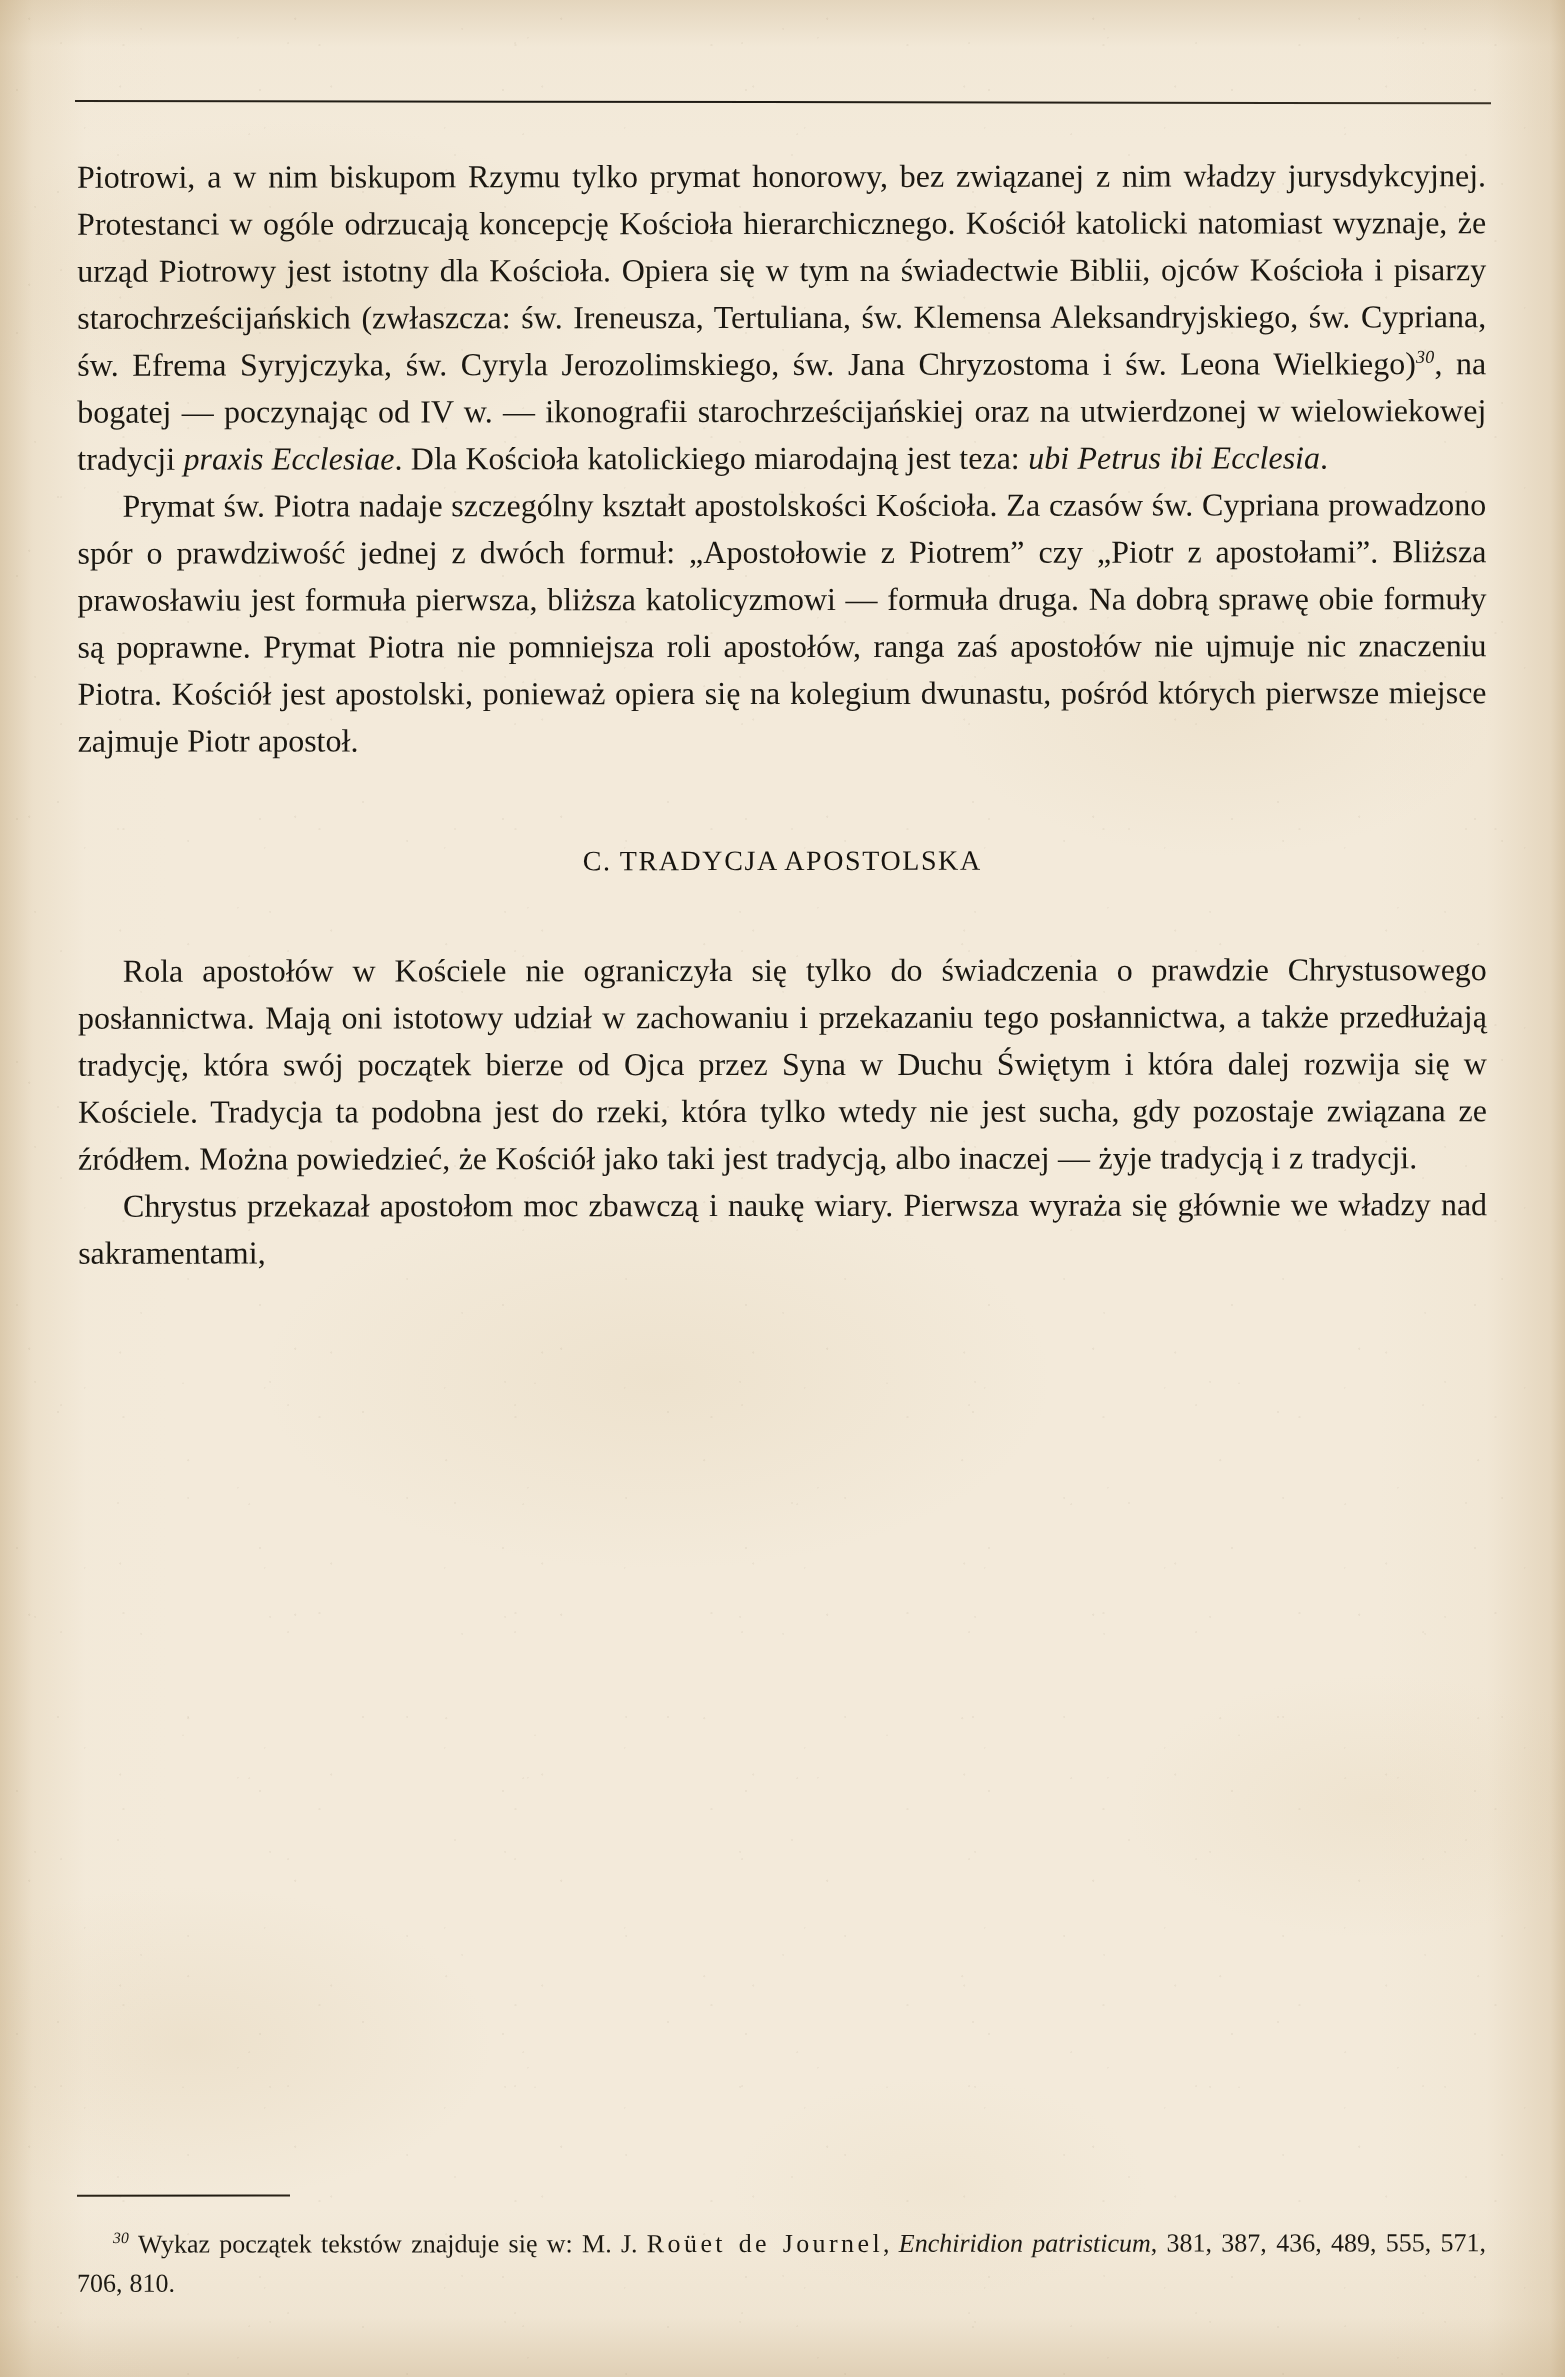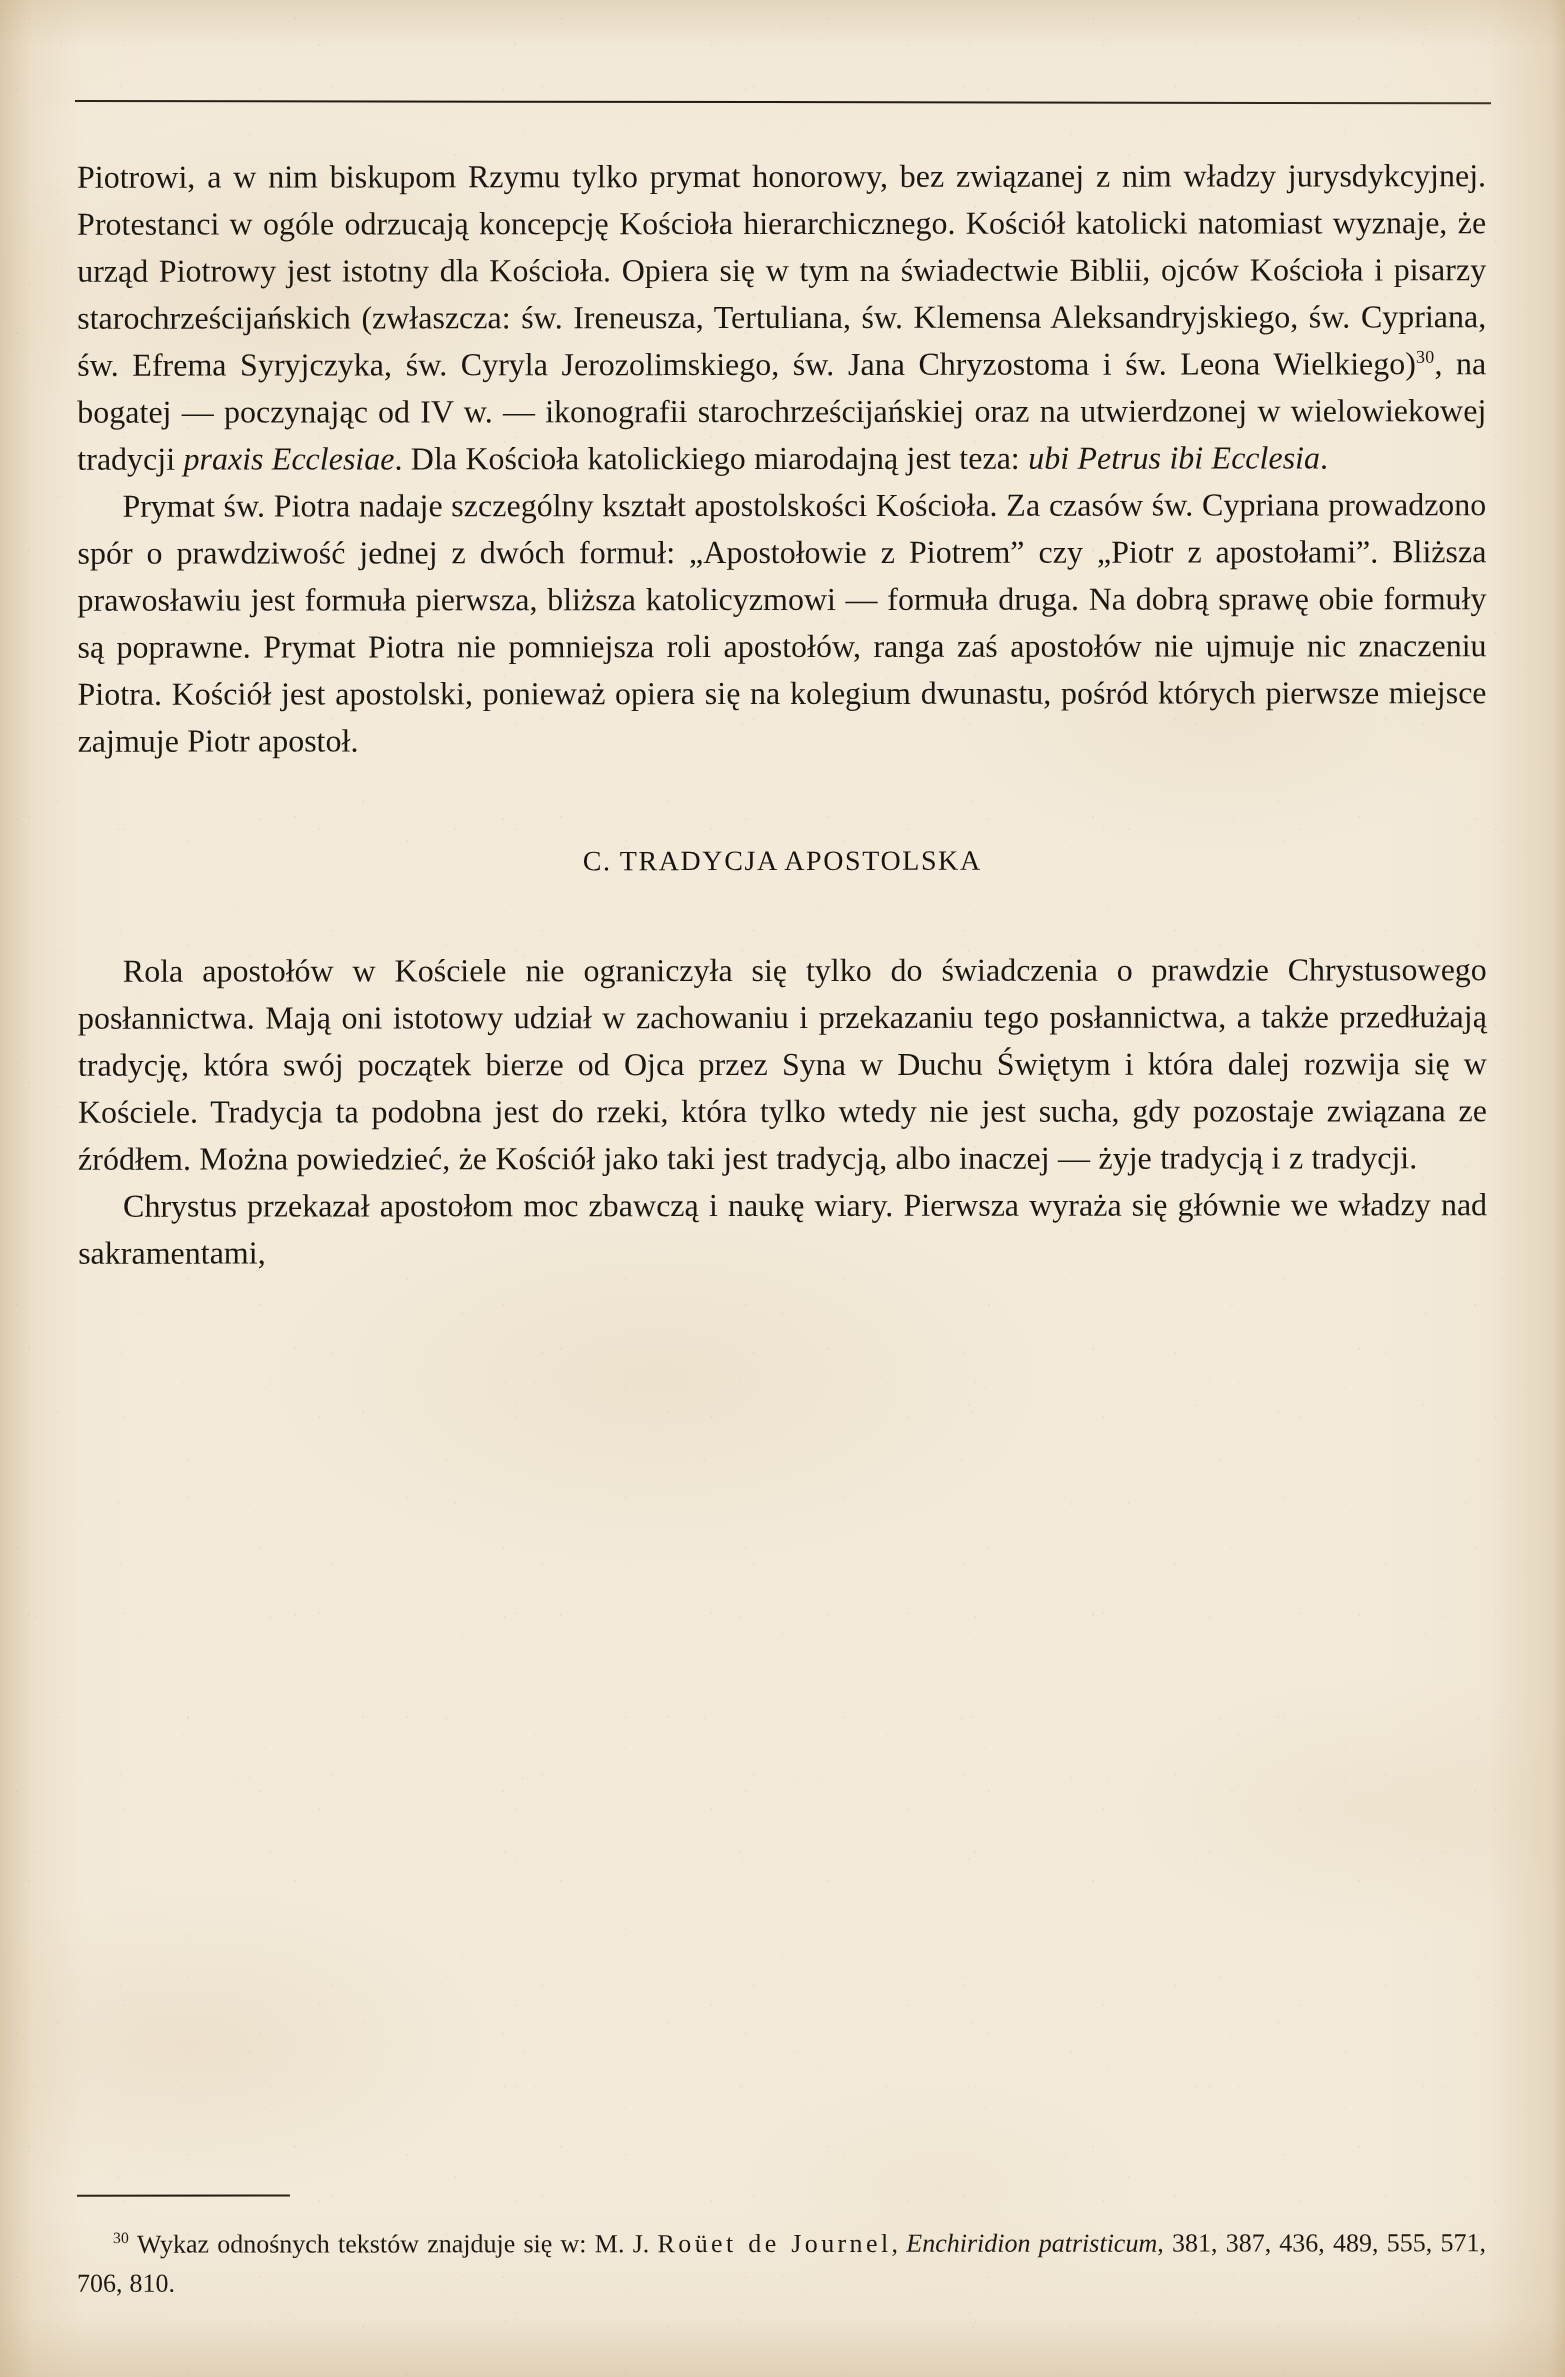--- a/index.html
+++ b/index.html
@@ -132,20 +132,21 @@
   p.indent { text-indent: 45px; }
   p.noindent { text-indent: 0; }
 
   i, em { font-style: italic; }
 
   sup.fn {
     font-size: 18px;
     vertical-align: super;
     line-height: 0;
     letter-spacing: 0.2px;
+    font-style: italic;
   }
 
   
   .section-heading {
     margin: 0;
     font-size: 28px;
     letter-spacing: 1.6px;
     text-align: center;
     font-weight: normal;
     color: #17140f;
@@ -207,17 +208,17 @@
     <div class="gap-after-heading"></div>
 
     <p class="indent"><span>Rola apostołów w Kościele nie ograniczyła się tylko do świadczenia o prawdzie Chrystusowego posłannictwa. Mają oni istotowy udział w zachowaniu i przekazaniu tego posłannictwa, a także przedłużają tradycję, która swój początek bierze od Ojca przez Syna w Duchu Świętym i która dalej rozwija się w Kościele. Tradycja ta podobna jest do rzeki, która tylko wtedy nie jest sucha, gdy pozostaje związana ze źródłem. Można powiedzieć, że Kościół jako taki jest tradycją, albo inaczej — żyje tradycją i z tradycji.</span></p>
 
     <p class="indent"><span>Chrystus przekazał apostołom moc zbawczą i naukę wiary. Pierwsza wyraża się głównie we władzy nad sakramentami,</span></p>
 
   </div>
 
   <div class="footnote-block skew">
     <div class="footnote-rule"></div>
-    <p class="footnote-text"><sup class="fn">30</sup> <span>Wykaz odnośnych tekstów znajduje się w: M. J. </span><span class="spaced">Roüet de Journel</span><span>, </span><i>Enchiridion patristicum</i><span>, 381, 387, 436, 489, 555, 571, 706, 810.</span></p>
+    <p class="footnote-text"><sup class="fn">30</sup> <span>Wykaz początek tekstów znajduje się w: M. J. </span><span class="spaced">Roüet de Journel</span><span>, </span><i>Enchiridion patristicum</i><span>, 381, 387, 436, 489, 555, 571, 706, 810.</span></p>
   </div>
 
 </div>
 
 
 </body></html>

